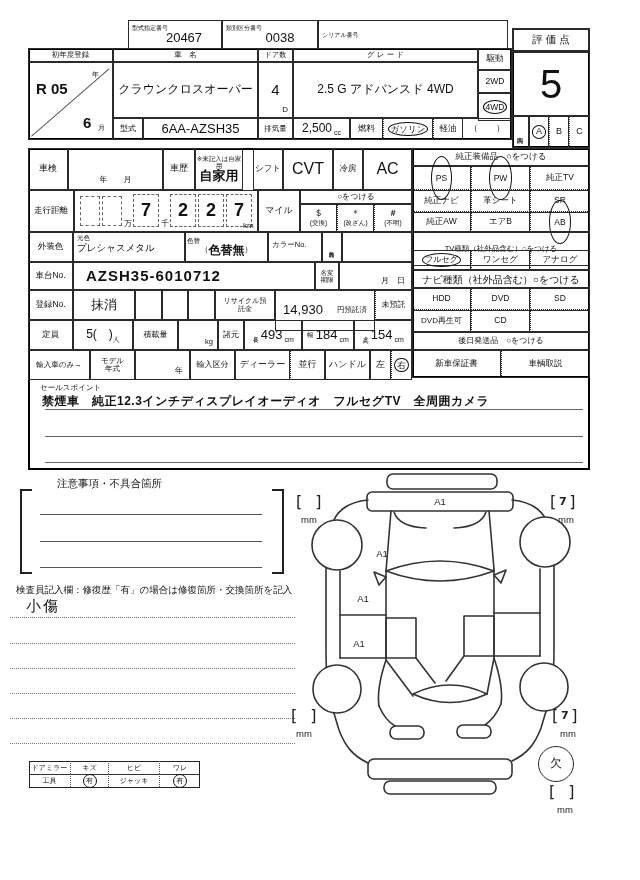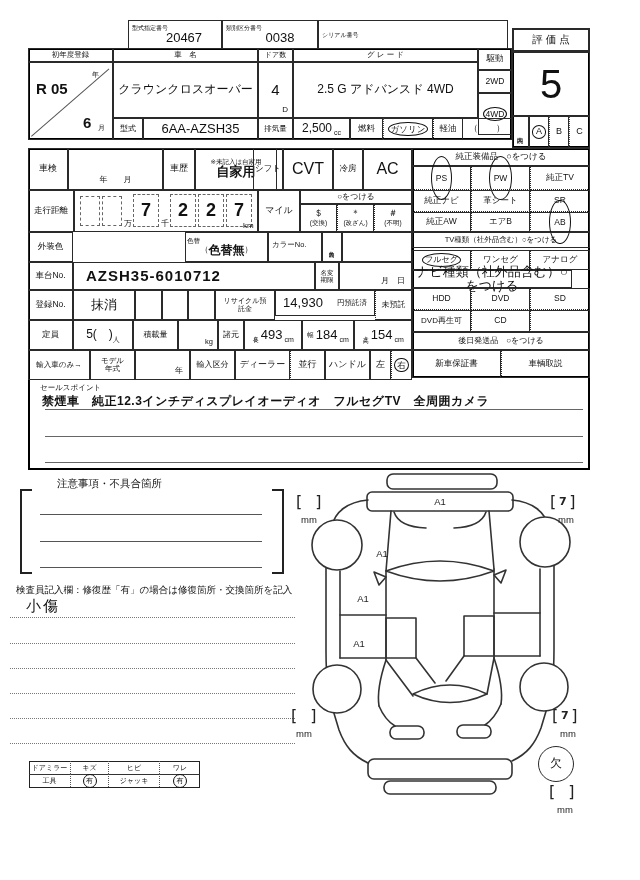--- a/index.html
+++ b/index.html
@@ -78,21 +78,21 @@
   <div class="c" style="left:258px;top:62px;width:35px;height:56px">
     <span style="font-size:15px">4</span>
     <span class="a" style="right:4px;bottom:2px;font-size:8px">D</span>
   </div>
 
   <div class="c" style="left:293px;top:48px;width:185px;height:14px;font-size:7.5px">グ レ ー ド</div>
   <div class="c" style="left:293px;top:62px;width:185px;height:56px;font-size:12px">2.5 G アドバンスド 4WD</div>
 
   <div class="c" style="left:478px;top:48px;width:34px;height:22px;font-size:8.5px">駆動</div>
   <div class="c" style="left:478px;top:70px;width:34px;height:23px;font-size:8.5px">2WD</div>
-  <div class="c" style="left:478px;top:93px;width:34px;height:42px;font-size:8.5px">
+  <div class="c" style="left:478px;top:93px;width:34px;height:28px;font-size:8.5px">
     <span class="oval" style="padding:1px 2px">4WD</span>
   </div>
 
   <div class="c" style="left:258px;top:118px;width:35px;height:22px;font-size:7.5px">排気量</div>
   <div class="c" style="left:293px;top:118px;width:57px;height:22px;gap:2px">
     <span style="font-size:12px">2,500</span>
     <span style="font-size:7px;margin-top:7px">cc</span>
   </div>
   <div class="c" style="left:350px;top:118px;width:33px;height:22px;font-size:8.5px">燃料</div>
   <div class="c dotl" style="left:383px;top:118px;width:50px;height:22px">
@@ -101,21 +101,21 @@
   <div class="c" style="left:433px;top:118px;width:30px;height:22px;border-left-style:dotted">
     <span style="font-size:8.5px">軽油</span>
   </div>
   <div class="c" style="left:463px;top:118px;width:49px;height:22px;font-size:9px;border-left:none">（　　）</div>
 
   <div class="tk" style="left:28px;top:148px;width:562px;height:322px"></div>
 
   <div class="c" style="left:28px;top:148px;width:40px;height:42px;font-size:9px">車検</div>
   <div class="c bl" style="left:68px;top:148px;width:95px;height:42px;font-size:8px;padding-bottom:4px">年　　月</div>
   <div class="c" style="left:163px;top:148px;width:32px;height:42px;font-size:9px">車歴</div>
-  <div class="c col" style="left:195px;top:148px;width:82px;height:42px">
+  <div class="c col" style="left:195px;top:148px;width:48px;height:42px">
     <span style="font-size:6.5px">※未記入は自家用</span>
     <span style="font-size:13px;font-weight:bold">自家用</span>
   </div>
   <div class="c" style="left:253px;top:148px;width:30px;height:42px;font-size:8.5px">シフト</div>
   <div class="c" style="left:283px;top:148px;width:50px;height:42px;font-size:16px">CVT</div>
   <div class="c" style="left:333px;top:148px;width:30px;height:42px;font-size:8.5px">冷房</div>
   <div class="c" style="left:363px;top:148px;width:49px;height:42px;font-size:16px">AC</div>
 
   <div class="c" style="left:28px;top:190px;width:46px;height:42px;font-size:8.5px">走行距離</div>
   <div class="c" style="left:74px;top:190px;width:184px;height:42px"></div>
@@ -137,20 +137,24 @@
   <div class="c col" style="left:337px;top:204px;width:37px;height:28px;border-left-style:dotted">
     <span style="font-size:9px">＊</span>
     <span style="font-size:6.5px">(改ざん)</span>
   </div>
   <div class="c col" style="left:374px;top:204px;width:38px;height:28px;border-left-style:dotted">
     <span style="font-size:9px">＃</span>
     <span style="font-size:6.5px">(不明)</span>
   </div>
 
   <div class="c" style="left:28px;top:232px;width:45px;height:30px;font-size:8.5px">外装色</div>
+  <div class="c col tl" style="left:73px;top:232px;width:112px;height:30px;padding:1px 3px">
+    <span style="font-size:6.5px">元色</span>
+    <span style="font-size:9.5px;margin-top:2px">プレシャスメタル</span>
+  </div>
   <div class="c col" style="left:185px;top:232px;width:83px;height:30px;padding:1px">
     <span style="font-size:6.5px;align-self:flex-start">色替</span>
     <span style="display:flex;align-items:center">
       <span style="font-size:8px">（</span>
       <span style="font-size:12px;font-weight:bold">色替無</span>
       <span style="font-size:8px">）</span>
     </span>
   </div>
   <div class="c tl" style="left:268px;top:232px;width:54px;height:30px;font-size:7.5px;padding:8px 3px">カラーNo.</div>
   <div class="c" style="left:322px;top:232px;width:20px;height:30px;padding:0;font-size:5.5px">
@@ -162,21 +166,21 @@
   <div class="c" style="left:73px;top:262px;width:242px;height:28px;font-size:15px;font-weight:bold;justify-content:flex-start;padding-left:12px;letter-spacing:1px">AZSH35-6010712</div>
   <div class="c" style="left:315px;top:262px;width:24px;height:28px;font-size:6.5px;word-break:break-all;padding:0 4px">名変期限</div>
   <div class="c bl" style="left:339px;top:262px;width:73px;height:28px;font-size:8px;justify-content:flex-end;padding:0 6px 3px 0">月　日</div>
 
   <div class="c" style="left:28px;top:290px;width:45px;height:30px;font-size:8.5px">登録No.</div>
   <div class="c" style="left:73px;top:290px;width:62px;height:30px;font-size:13px">抹消</div>
   <div class="c" style="left:135px;top:290px;width:27px;height:30px"></div>
   <div class="c" style="left:162px;top:290px;width:26px;height:30px"></div>
   <div class="c" style="left:188px;top:290px;width:27px;height:30px"></div>
   <div class="c" style="left:215px;top:290px;width:60px;height:30px;font-size:7px;padding:0 6px">リサイクル預託金</div>
-  <div class="c" style="left:275px;top:290px;width:100px;height:26px;gap:14px">
+  <div class="c" style="left:275px;top:290px;width:100px;height:41px;gap:14px">
     <span style="font-size:13px">14,930</span>
     <span style="font-size:7.5px">円預託済</span>
   </div>
   <div class="c" style="left:375px;top:290px;width:37px;height:30px;font-size:8px;border-left-style:dotted">未預託</div>
 
   <div class="c" style="left:28px;top:320px;width:45px;height:30px;font-size:8.5px">定員</div>
   <div class="c" style="left:73px;top:320px;width:60px;height:30px">
     <span style="font-size:12px">5(　)</span>
     <span style="font-size:7px;margin-top:10px">人</span>
   </div>
@@ -227,27 +231,27 @@
   </div>
   <div class="c" style="left:530px;top:166px;width:60px;height:24px;font-size:8.5px;border-left-style:dotted;border-bottom-style:dotted">純正TV</div>
   <div class="c" style="left:412px;top:190px;width:59px;height:22px;font-size:8.5px;border-bottom-style:dotted">純正ナビ</div>
   <div class="c" style="left:471px;top:190px;width:59px;height:22px;font-size:8.5px;border-left-style:dotted;border-bottom-style:dotted">革シート</div>
   <div class="c" style="left:530px;top:190px;width:60px;height:22px;font-size:8.5px;border-left-style:dotted;border-bottom-style:dotted">SR</div>
   <div class="c" style="left:412px;top:212px;width:59px;height:20px;font-size:8.5px">純正AW</div>
   <div class="c" style="left:471px;top:212px;width:59px;height:20px;font-size:8.5px;border-left-style:dotted">エアB</div>
   <div class="c" style="left:530px;top:212px;width:60px;height:20px;border-left-style:dotted">
     <span class="oval" style="font-size:8.5px">AB</span>
   </div>
-  <div class="c" style="left:412px;top:232px;width:178px;height:16px;font-size:7.5px">TV種類（社外品含む）○をつける</div>
+  <div class="c" style="left:412px;top:232px;width:178px;height:34px;font-size:7.5px">TV種類（社外品含む）○をつける</div>
   <div class="c" style="left:412px;top:250px;width:59px;height:20px">
     <span class="oval" style="font-size:8px;padding:1px 2px">フルセグ</span>
   </div>
   <div class="c" style="left:471px;top:250px;width:59px;height:20px;font-size:8.5px;border-left-style:dotted">ワンセグ</div>
   <div class="c" style="left:530px;top:250px;width:60px;height:20px;font-size:8.5px;border-left-style:dotted">アナログ</div>
-  <div class="c" style="left:412px;top:270px;width:160px;height:18px;font-size:13px">ナビ種類（社外品含む）○をつける</div>
+  <div class="c" style="left:412px;top:270px;width:178px;height:18px;font-size:10px">ナビ種類（社外品含む）○をつける</div>
   <div class="c" style="left:412px;top:288px;width:59px;height:22px;font-size:8.5px;border-bottom-style:dotted">HDD</div>
   <div class="c" style="left:471px;top:288px;width:59px;height:22px;font-size:8.5px;border-left-style:dotted;border-bottom-style:dotted">DVD</div>
   <div class="c" style="left:530px;top:288px;width:60px;height:22px;font-size:8.5px;border-left-style:dotted;border-bottom-style:dotted">SD</div>
   <div class="c" style="left:412px;top:310px;width:59px;height:22px;font-size:8px">DVD再生可</div>
   <div class="c" style="left:471px;top:310px;width:59px;height:22px;font-size:8.5px;border-left-style:dotted">CD</div>
   <div class="c" style="left:530px;top:310px;width:60px;height:22px;border-left-style:dotted"></div>
   <div class="c" style="left:412px;top:332px;width:178px;height:18px;font-size:8px">後日発送品　○をつける</div>
   <div class="c" style="left:412px;top:350px;width:89px;height:28px;font-size:8.5px">新車保証書</div>
   <div class="c" style="left:501px;top:350px;width:89px;height:28px;font-size:8.5px;border-left-style:dotted">車輌取説</div>
 

